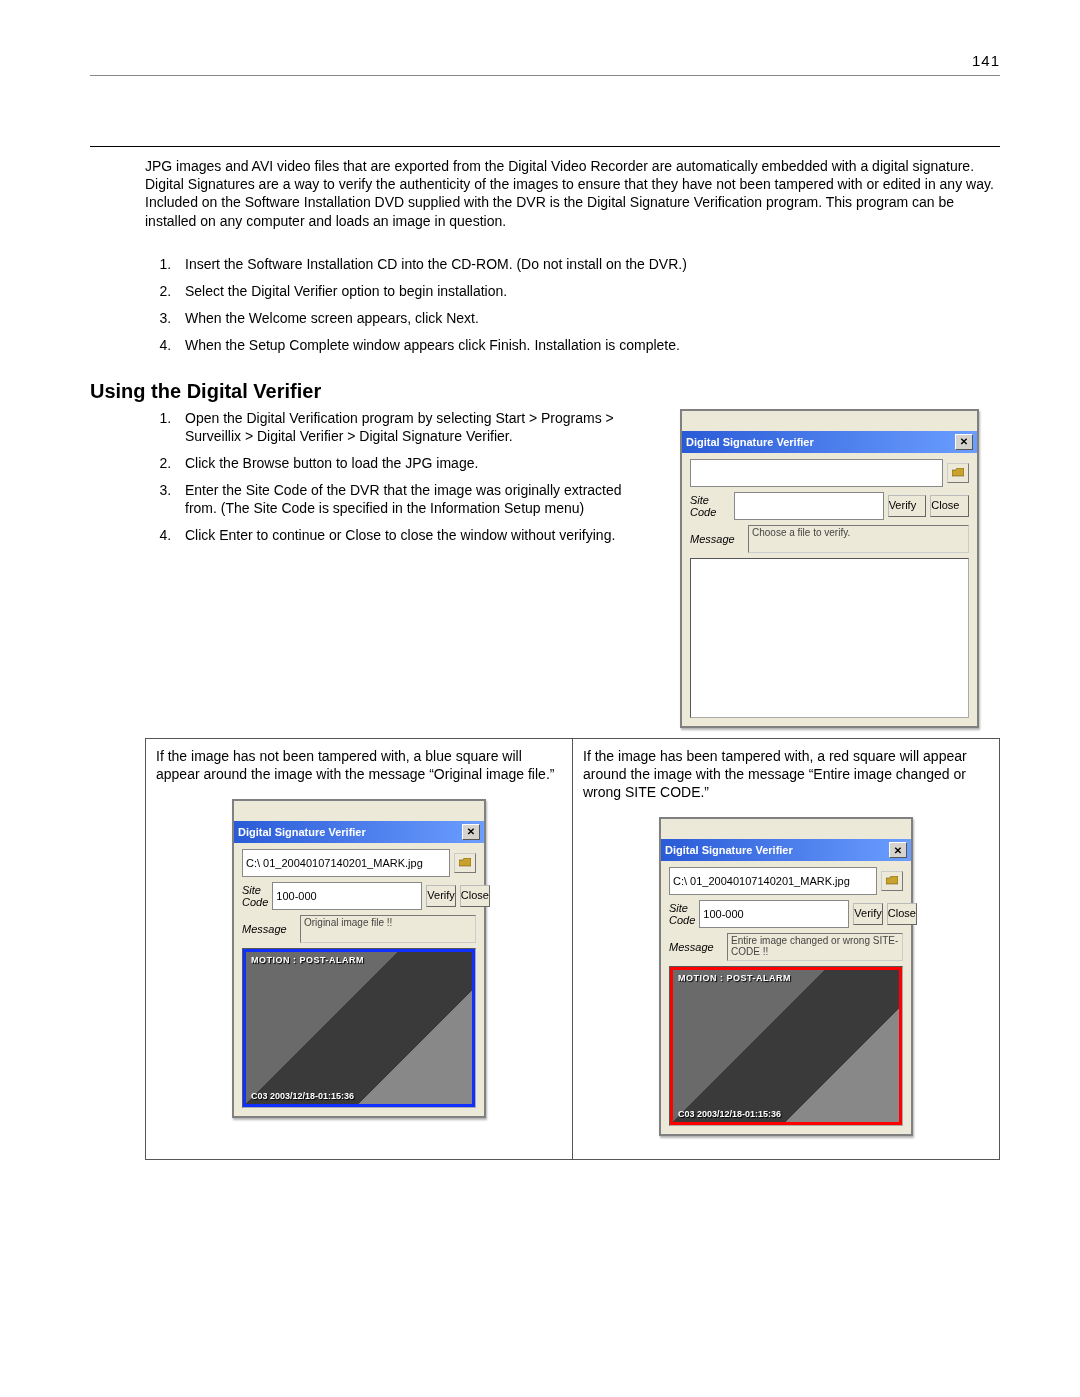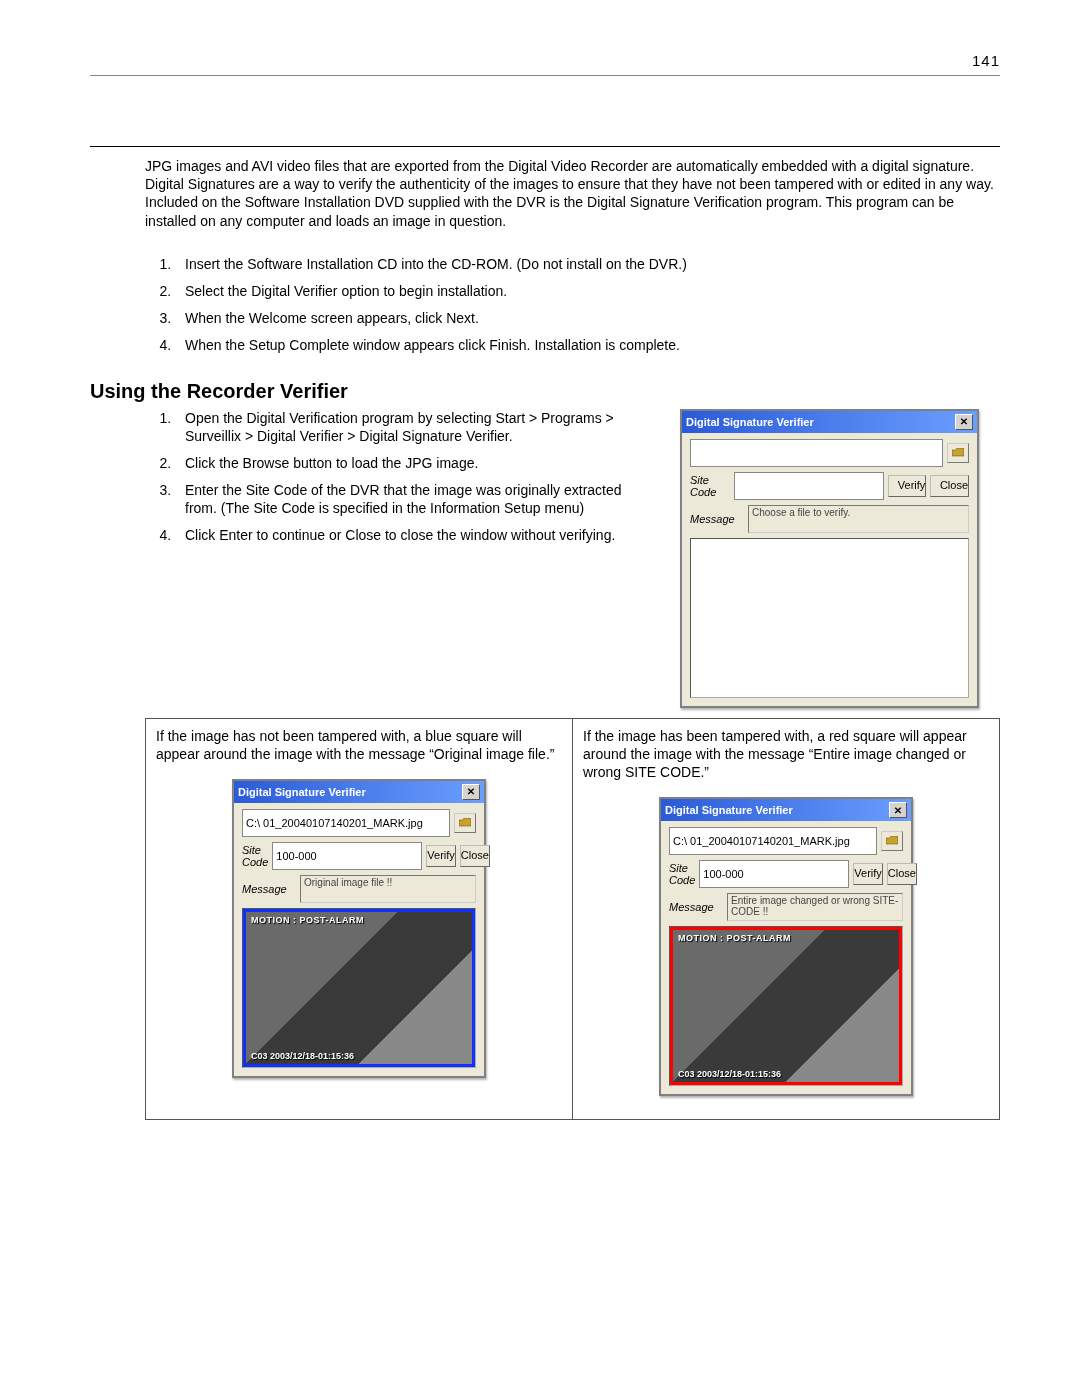--- a/index.html
+++ b/index.html
@@ -82,20 +82,21 @@
     background: #ece9d8;
   }
   .dlg .titlebar {
     background: linear-gradient(to right, #2a5bd7, #6b9eff);
     color: #fff;
     font-weight: bold;
     padding: 3px 4px;
     display: flex;
     justify-content: space-between;
     align-items: center;
+    margin-top: 20px;
   }
   .dlg .closebox {
     width: 16px;
     height: 14px;
     background: #d6d3ce;
     border: 1px solid #fff;
     border-right-color: #555;
     border-bottom-color: #555;
     display: flex;
     align-items: center;
@@ -131,21 +132,21 @@
     display: flex;
     align-items: center;
     justify-content: center;
   }
   .dlg .btn {
     width: 50px;
     height: 20px;
     font-size: 11px;
     border: 1px outset #bbb;
     background: #ece9d8;
-    text-align: right;
+    text-align: left;
     line-height: 18px;
   }
   .dlg .lbl {
     width: 54px;
     font-size: 11px;
     font-style: italic;
   }
   .dlg .msgbox {
     flex: 1;
     height: 28px;
@@ -239,21 +240,21 @@
 
   <p class="intro">JPG images and AVI video files that are exported from the Digital Video Recorder are automatically embedded with a digital signature. Digital Signatures are a way to verify the authenticity of the images to ensure that they have not been tampered with or edited in any way. Included on the Software Installation DVD supplied with the DVR is the Digital Signature Verification program. This program can be installed on any computer and loads an image in question.</p>
 
   <ol class="numlist">
     <li>Insert the Software Installation CD into the CD-ROM. (Do not install on the DVR.)</li>
     <li>Select the Digital Verifier option to begin installation.</li>
     <li>When the Welcome screen appears, click Next.</li>
     <li>When the Setup Complete window appears click Finish. Installation is complete.</li>
   </ol>
 
-  <h2 class="sub">Using the Recorder Verifier</h2>
+  <h2 class="sub">Using the Digital Verifier</h2>
 
   <div class="tworow">
     <div class="left">
       <ol class="numlist">
         <li>Open the Digital Verification program by selecting Start &gt; Programs &gt; Surveillix &gt; Digital Verifier &gt; Digital Signature Verifier.</li>
         <li>Click the Browse button to load the JPG image.</li>
         <li>Enter the Site Code of the DVR that the image was originally extracted from. (The Site Code is specified in the Information Setup menu)</li>
         <li>Click Enter to continue or Close to close the window without verifying.</li>
       </ol>
     </div>

